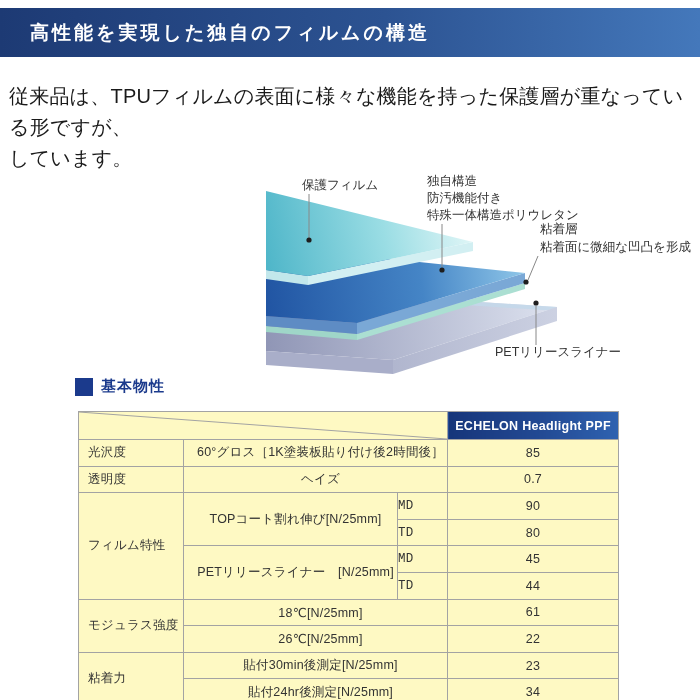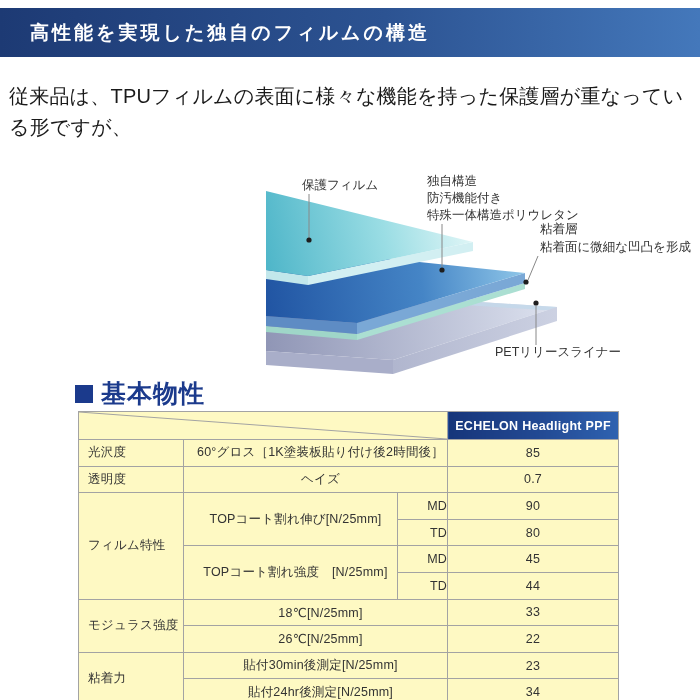--- a/index.html
+++ b/index.html
@@ -17,48 +17,49 @@
   .intro{position:absolute;left:9px;top:73px;width:682px;font-size:20px;line-height:31px;
          color:#1a1a1a;letter-spacing:0.2px;margin-top:8px;}
 
   
   .diagram{position:absolute;left:180px;top:170px;width:520px;height:205px;}
   .diagram svg text{font-family:"Liberation Sans","DejaVu Sans",sans-serif;font-size:12.5px;fill:#333;}
 
   
   .section-head{position:absolute;left:75px;top:377px;display:flex;align-items:center;}
   .section-head .sq{width:18px;height:18px;background:#1b3a8c;margin-right:8px;}
-  .section-head .txt{font-size:25px;font-weight:bold;color:#1b3a8c;letter-spacing:1px;}
+  .section-head .txt{font-size:15px;font-weight:bold;color:#1b3a8c;letter-spacing:1px;}
 
   
   .props{position:absolute;left:78px;top:411px;width:540px;border-collapse:collapse;
          table-layout:fixed;font-size:12.5px;color:#333;}
   .props td{border:1px solid #a3a3a3;vertical-align:middle;padding:0;height:25.6px;
             background:#fef9c3;letter-spacing:0.2px;}
   .props tr.hdr td{height:27px;}
   .props td.cat{padding-left:9px;}
   .props td.test{padding-left:10px;text-align:center;}
-  .props td.dir{text-align:right;}
+  .props td.dir{text-align:left;font-family:Liberation Mono, monospace;}
   .props td.val{text-align:center;}
   .props td.diag{position:relative;padding:0;}
   .props td.diag svg{position:absolute;left:0;top:0;width:100%;height:100%;display:block;}
   .props td.prod{background:linear-gradient(to right,#16357a 0%,#234a94 55%,#2f62b0 100%);
                  color:#fff;font-weight:bold;text-align:center;letter-spacing:0.3px;margin-top:28px;}
 </style>
 </head>
 <body>
 
 <div class="canvas">
 
   <div class="header-bar">
     <span class="title">高性能を実現した独自のフィルムの構造</span>
   </div>
 
   <div class="intro">
     <div>従来品は、TPUフィルムの表面に様々な機能を持った保護層が重なっている形ですが、</div>
+    <div>しています。</div>
   </div>
 
   <div class="diagram">
     <svg viewBox="0 0 520 205" width="520" height="205">
       <defs>
         <linearGradient id="cyanG" gradientUnits="userSpaceOnUse" x1="86" y1="90" x2="300" y2="45">
           <stop offset="0" stop-color="#4fb6c9"></stop>
             <stop offset="0.55" stop-color="#9adde4"></stop>
             <stop offset="1" stop-color="#e9f9f9"></stop>
         </linearGradient>
@@ -157,32 +158,32 @@
       <td class="cat" rowspan="4">フィルム特性</td>
       <td class="test" rowspan="2">TOPコート割れ伸び[N/25mm]</td>
       <td class="dir">MD</td>
       <td class="val">90</td>
     </tr>
     <tr>
       <td class="dir">TD</td>
       <td class="val">80</td>
     </tr>
     <tr>
-      <td class="test" rowspan="2">TOPコート割れ強度　[N/25mm]</td>
+      <td class="test" rowspan="2">PETリリースライナー　[N/25mm]</td>
       <td class="dir">MD</td>
       <td class="val">45</td>
     </tr>
     <tr>
       <td class="dir">TD</td>
       <td class="val">44</td>
     </tr>
     <tr>
       <td class="cat" rowspan="2">モジュラス強度</td>
       <td class="test" colspan="2">18℃[N/25mm]</td>
-      <td class="val">33</td>
+      <td class="val">61</td>
     </tr>
     <tr>
       <td class="test" colspan="2">26℃[N/25mm]</td>
       <td class="val">22</td>
     </tr>
     <tr>
       <td class="cat" rowspan="2">粘着力</td>
       <td class="test" colspan="2">貼付30min後測定[N/25mm]</td>
       <td class="val">23</td>
     </tr>

